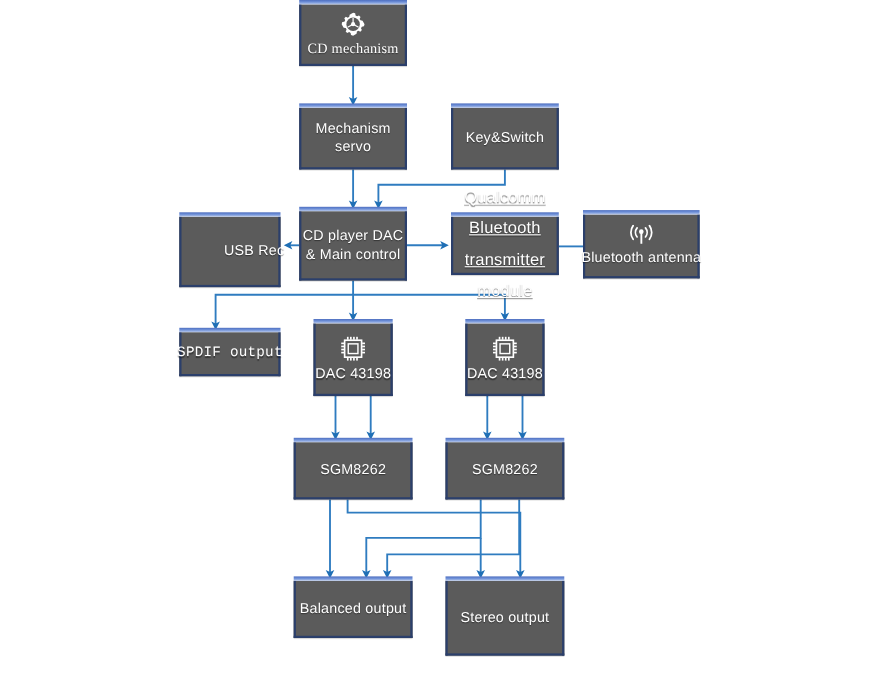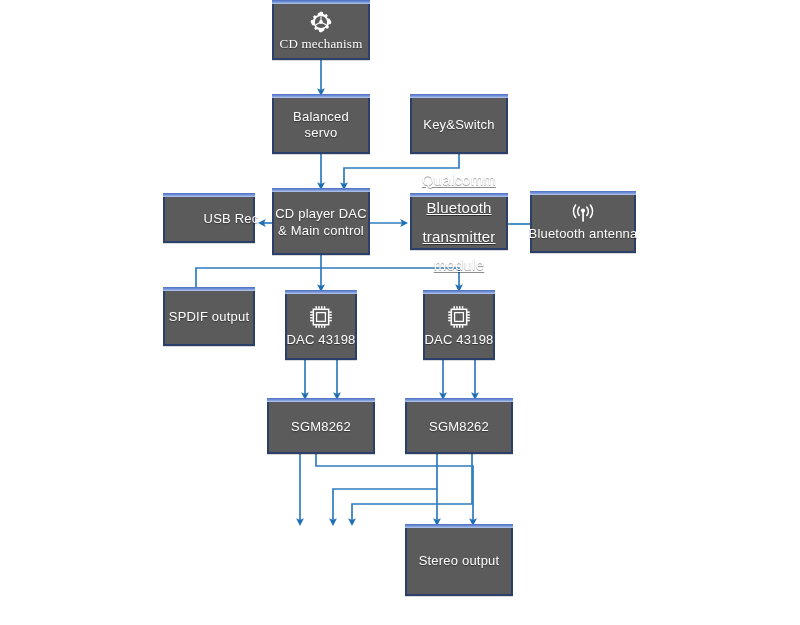--- a/index.html
+++ b/index.html
@@ -112,29 +112,29 @@
           <line x1="12" y1="12" x2="12" y2="6.3"></line>
           <line x1="12" y1="12" x2="17" y2="14.8"></line>
           <line x1="12" y1="12" x2="7" y2="14.8"></line>
         </g>
       </svg>
     </span>
     <span class="lbl">CD mechanism</span>
   </div>
 
   <div class="node wrap" style="left:272px;top:98px;width:98px;height:56px;">
-    <span class="lbl" style="white-space:pre-line;">Balanced
+    <span class="lbl" style="white-space:pre-line;">Mechanism
 servo</span>
   </div>
 
   <div class="node" style="left:410px;top:98px;width:98px;height:56px;">
     <span class="lbl">Key&amp;Switch</span>
   </div>
 
-  <div class="node" style="left:163px;top:197px;width:92px;height:46px;padding-left:44px;">
+  <div class="node" style="left:163px;top:197px;width:92px;height:64px;padding-left:44px;">
     <span class="lbl">USB Rec</span>
   </div>
 
   <div class="node wrap" style="left:272px;top:192px;width:98px;height:63px;">
     <span class="lbl" style="white-space:pre-line;">CD player DAC
 &amp; Main control</span>
   </div>
 
   <div class="node small wrap" style="left:410px;top:197px;width:98px;height:53px;">
     <span class="lbl" style="white-space:pre-line;">Qualcomm Bluetooth
@@ -150,21 +150,21 @@
           <path d="M7.6 1.1a10.4 10.4 0 0 0 0 12.4"></path>
           <path d="M22.4 1.1a10.4 10.4 0 0 1 0 12.4"></path>
         </g>
         <circle cx="15" cy="6.6" r="2.1" fill="#ffffff"></circle>
         <rect x="14.2" y="6.6" width="1.7" height="11" fill="#ffffff"></rect>
       </svg>
     </span>
     <span class="lbl">Bluetooth antenna</span>
   </div>
 
-  <div class="node" style="left:163px;top:291px;width:92px;height:55px;">
+  <div class="node" style="left:163px;top:302px;width:92px;height:40px;font-family:Liberation Mono, monospace;">
     <span class="lbl">SPDIF output</span>
   </div>
 
   <div class="node" style="left:285px;top:294px;width:72px;height:66px;">
     <span class="ico">
       <svg width="26" height="26" viewBox="0 0 26 26">
         <g fill="#ffffff">
           <rect x="7.4" y="2.2" width="1.5" height="2.6"></rect>
           <rect x="10.2" y="2.2" width="1.5" height="2.6"></rect>
           <rect x="13.0" y="2.2" width="1.5" height="2.6"></rect>
@@ -218,18 +218,21 @@
   </div>
 
   <div class="node" style="left:267px;top:402px;width:108px;height:52px;">
     <span class="lbl">SGM8262</span>
   </div>
 
   <div class="node" style="left:405px;top:402px;width:108px;height:52px;">
     <span class="lbl">SGM8262</span>
   </div>
 
+  <div class="node" style="left:267px;top:528px;width:108px;height:52px;">
+    <span class="lbl">Balanced output</span>
+  </div>
 
   <div class="node" style="left:405px;top:528px;width:108px;height:68px;">
     <span class="lbl">Stereo output</span>
   </div>
 
 </div>
 
 </body></html>

